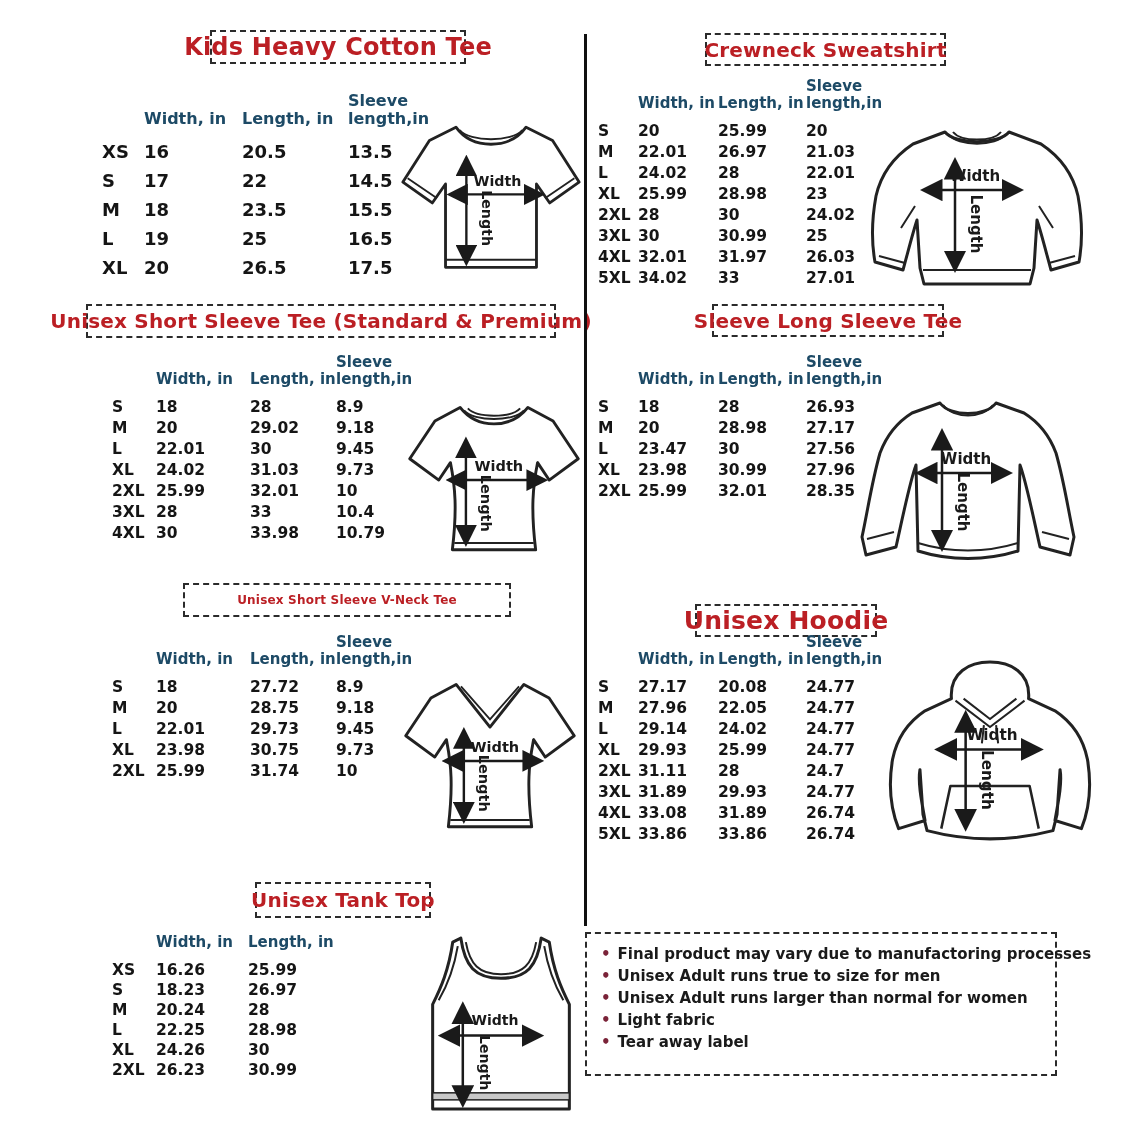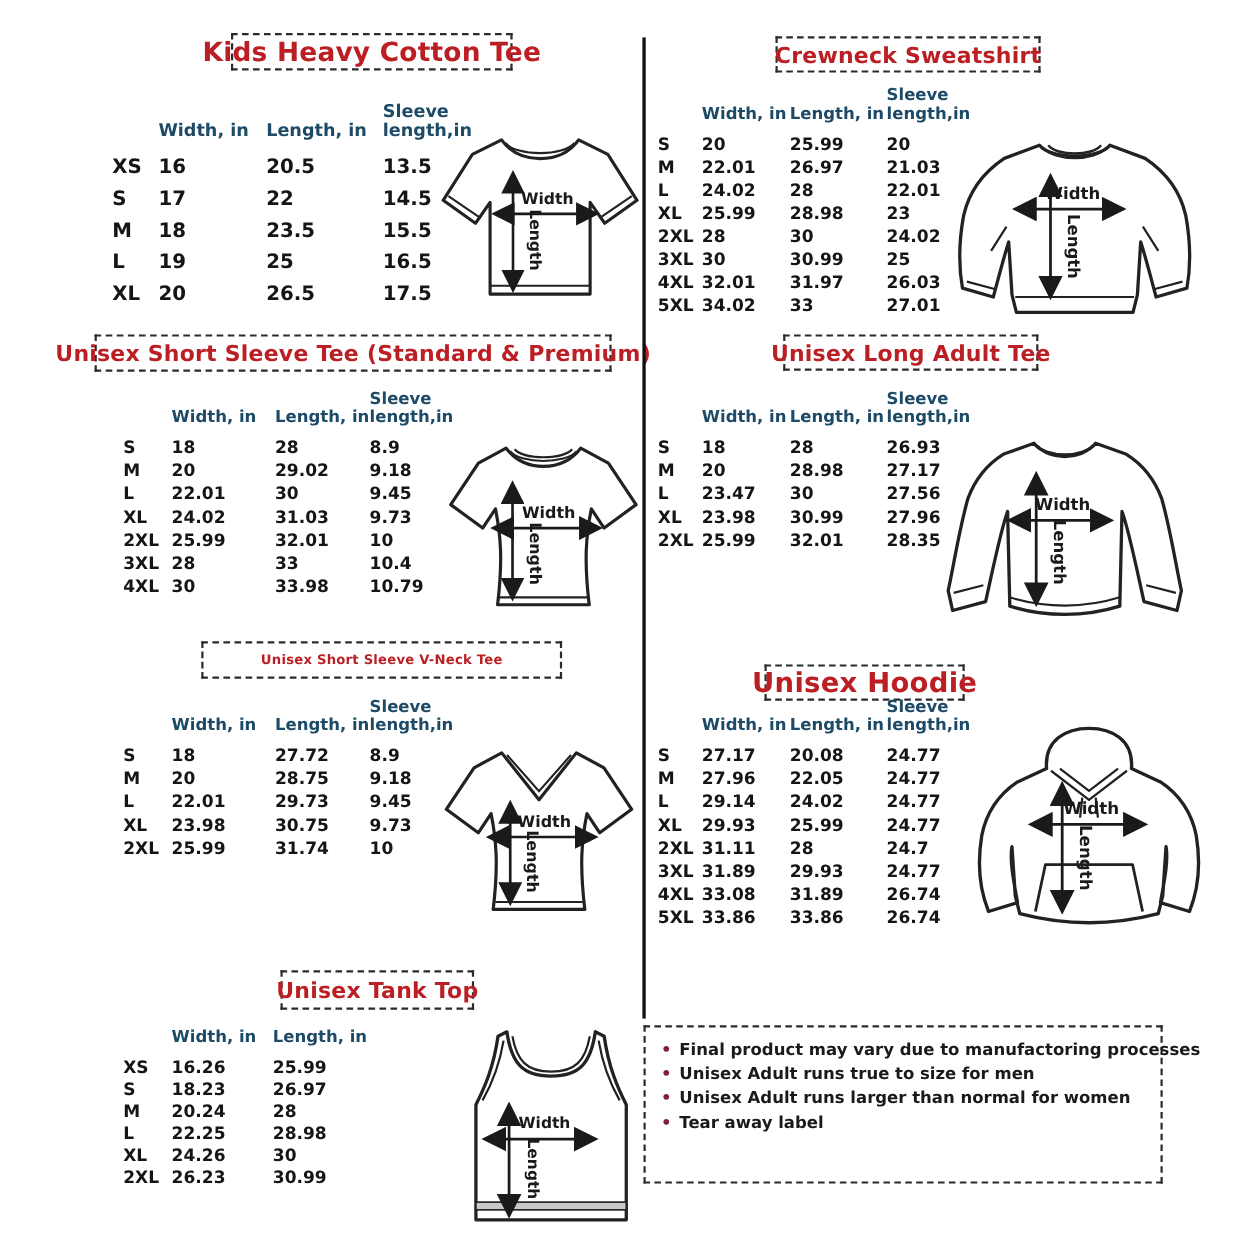--- a/index.html
+++ b/index.html
@@ -385,21 +385,21 @@
       <line x1="58" y1="70" x2="152" y2="70" stroke="#1a1a1a" stroke-width="2.5" marker-start="url(#ah5)" marker-end="url(#ah5)"></line>
       <text x="108" y="61" font-size="15" text-anchor="middle">Width</text>
     </g>
     <g>
       <line x1="88" y1="42" x2="88" y2="148" stroke="#1a1a1a" stroke-width="2.5" marker-start="url(#ah5)" marker-end="url(#ah5)"></line>
       <text x="104" y="104" font-size="15" text-anchor="middle" transform="rotate(90 104 104)">Length</text>
     </g>
   </svg>
 </div>
 
-<div class="title-box" style="left:712px; top:304px; width:232px; height:33px; font-size:20px;">Unisex Long Adult Tee</div>
+<div class="title-box" style="left:712px; top:304px; width:232px; height:33px; font-size:20px;">Sleeve Long Sleeve Tee</div>
 <div class="size-table" style="left:594px; top:354px; --c1:44px; --c2:80px; --c3:88px; --c4:80px; --rh:21px;">
     <div class="trow thead">
       <div class="cell size-cell"></div>
       <div class="cell col-head">Width, in</div>
       <div class="cell col-head">Length, in</div>
       <div class="cell col-head">Sleeve
 length,in</div>
     </div>
     <div class="trow">
       <div class="cell size-cell">S</div>
@@ -531,15 +531,16 @@
       <text x="102" y="122" font-size="15" text-anchor="middle" transform="rotate(90 102 122)">Length</text>
     </g>
   </svg>
 </div>
 
 <div class="notes-box" style="left:585px; top:932px; width:472px; height:144px;">
   <ul>
     <li><span class="bullet">•</span><span>Final product may vary due to manufactoring processes</span></li>
     <li><span class="bullet">•</span><span>Unisex Adult runs true to size for men</span></li>
     <li><span class="bullet">•</span><span>Unisex Adult runs larger than normal for women</span></li>
+    <li><span class="bullet">•</span><span>Light fabric</span></li>
     <li><span class="bullet">•</span><span>Tear away label</span></li>
   </ul>
 </div>
 
 </body></html>

